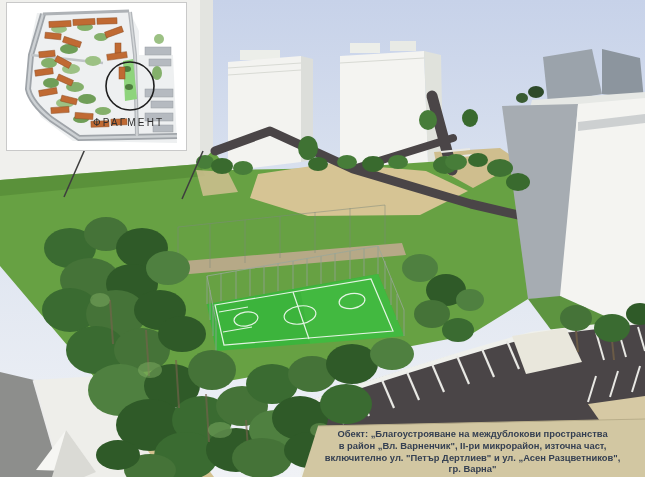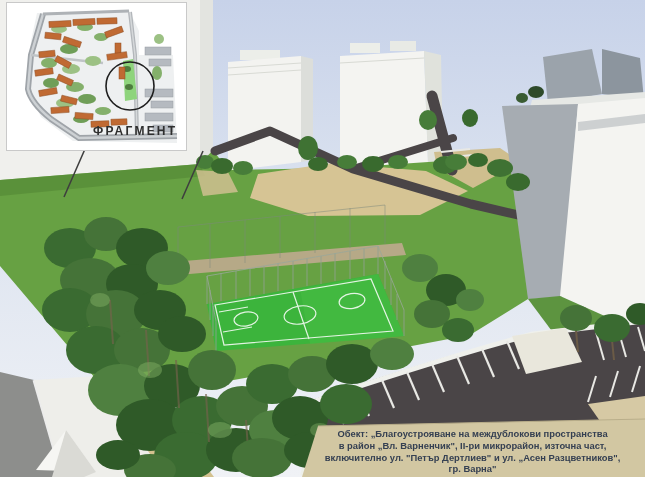--- a/index.html
+++ b/index.html
@@ -7,22 +7,22 @@
     position:relative;width:645px;height:477px;overflow:hidden;
     font-family:"Liberation Sans",sans-serif;background:#fff;
   }
   .scene{position:absolute;left:0;top:0;}
   .inset-card{
     position:absolute;left:6px;top:2px;width:181px;height:149px;
     background:#ffffff;border:1px solid #c9c9c9;box-sizing:border-box;
   }
   .inset-card svg{position:absolute;left:0;top:0;}
   .inset-label{
-    position:absolute;left:86px;top:121px;
-    font-size:12px;font-weight:bold;letter-spacing:2.2px;color:#2e2e2e;
+    position:absolute;left:86px;top:114px;
+    font-size:10px;font-weight:normal;letter-spacing:2.2px;color:#2e2e2e;
     white-space:nowrap;
   }
   .caption{
     position:absolute;left:300px;top:426px;width:345px;height:51px;
     display:flex;flex-direction:column;justify-content:center;align-items:center;
     text-align:center;color:#354052;font-weight:bold;font-size:9.4px;line-height:11.6px;
   }
   .caption span{display:block;white-space:nowrap;}
 </style>
 </head>

